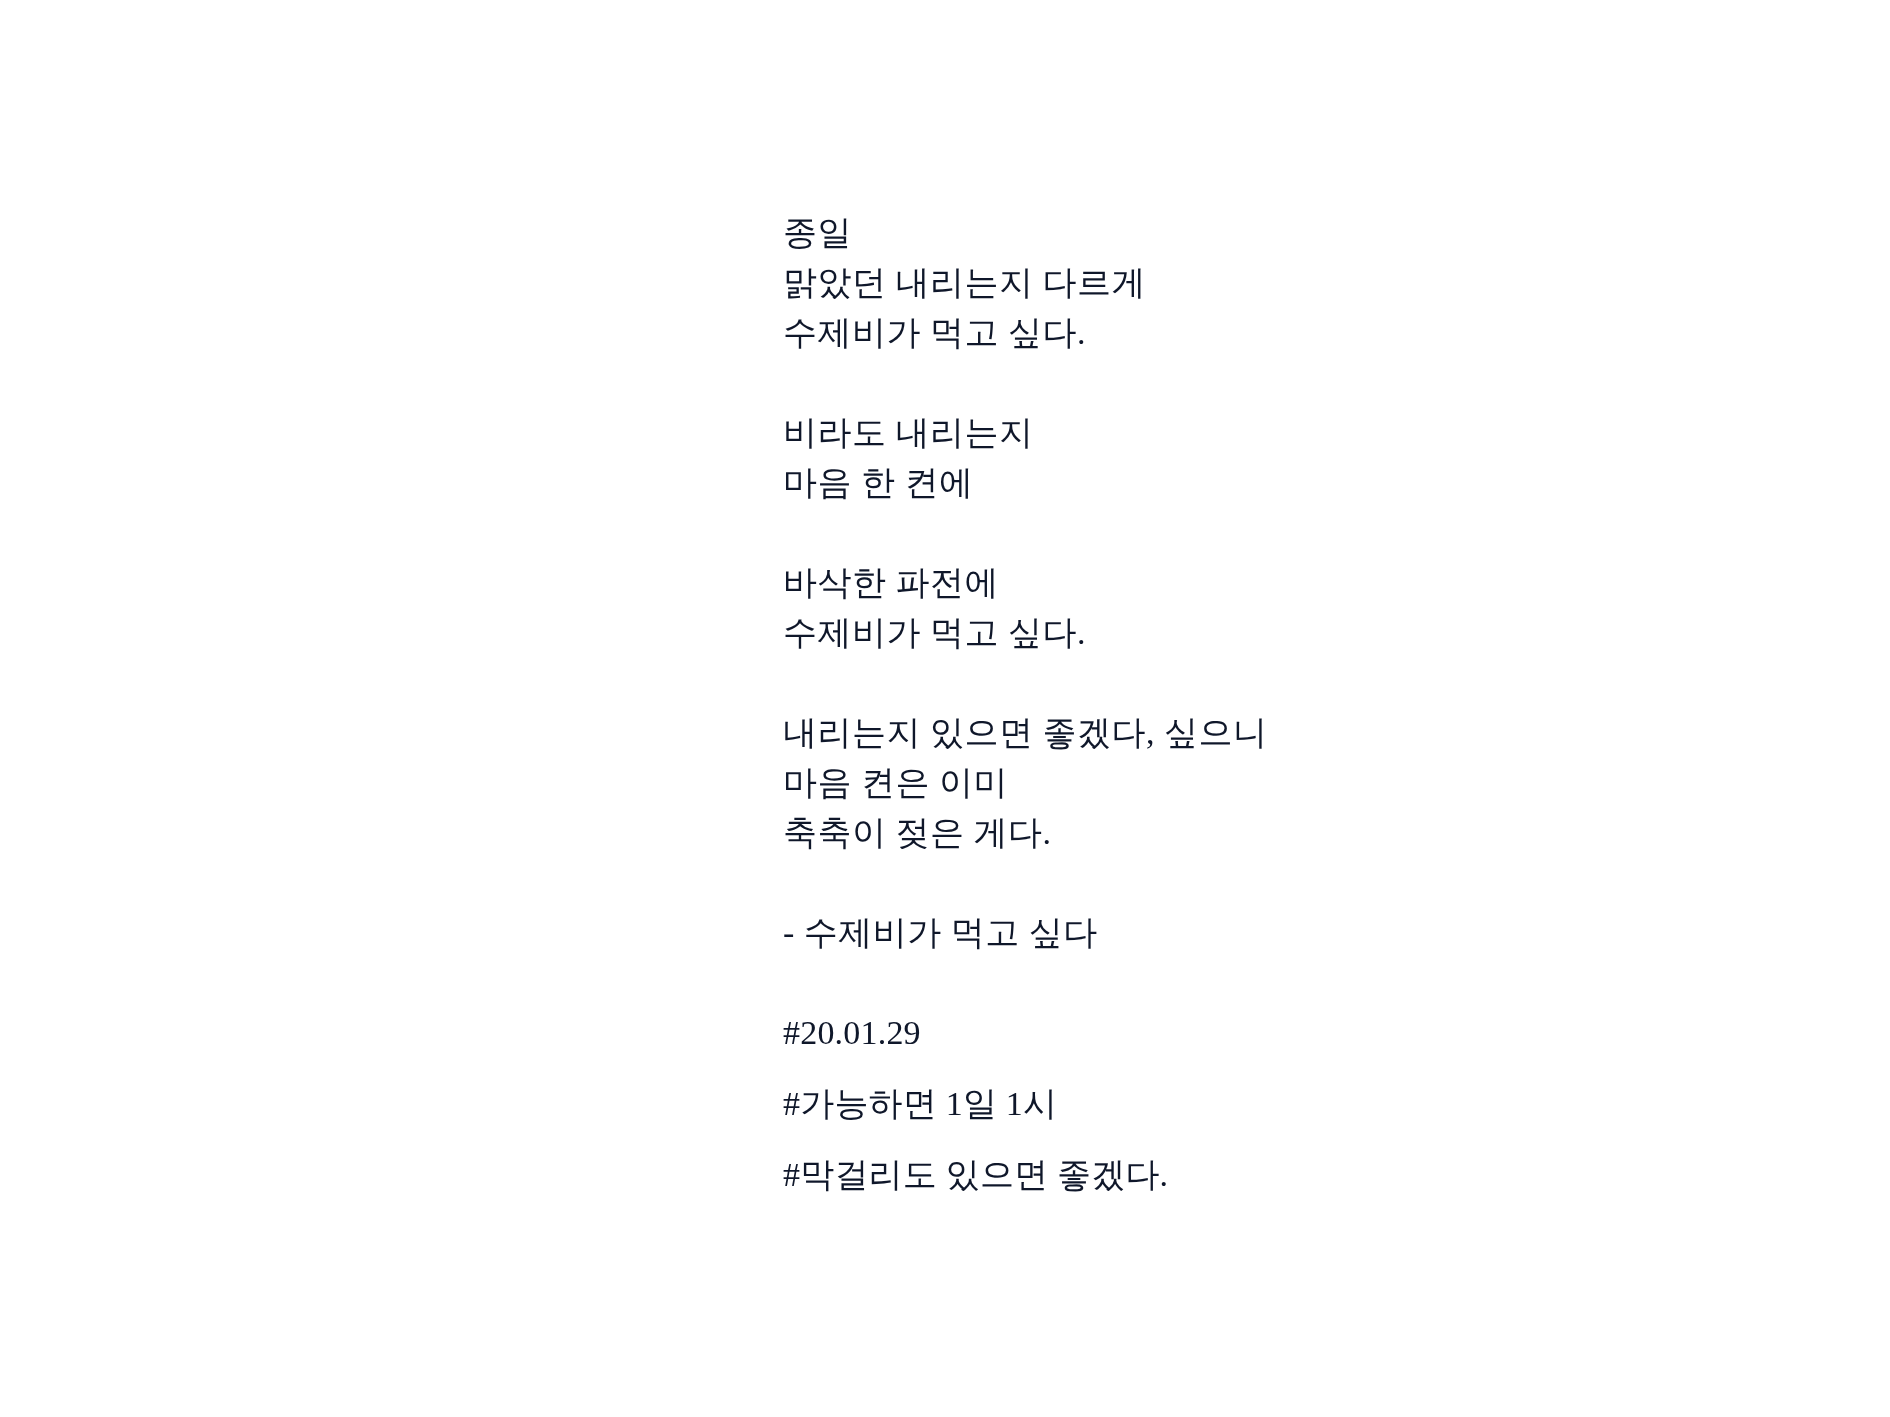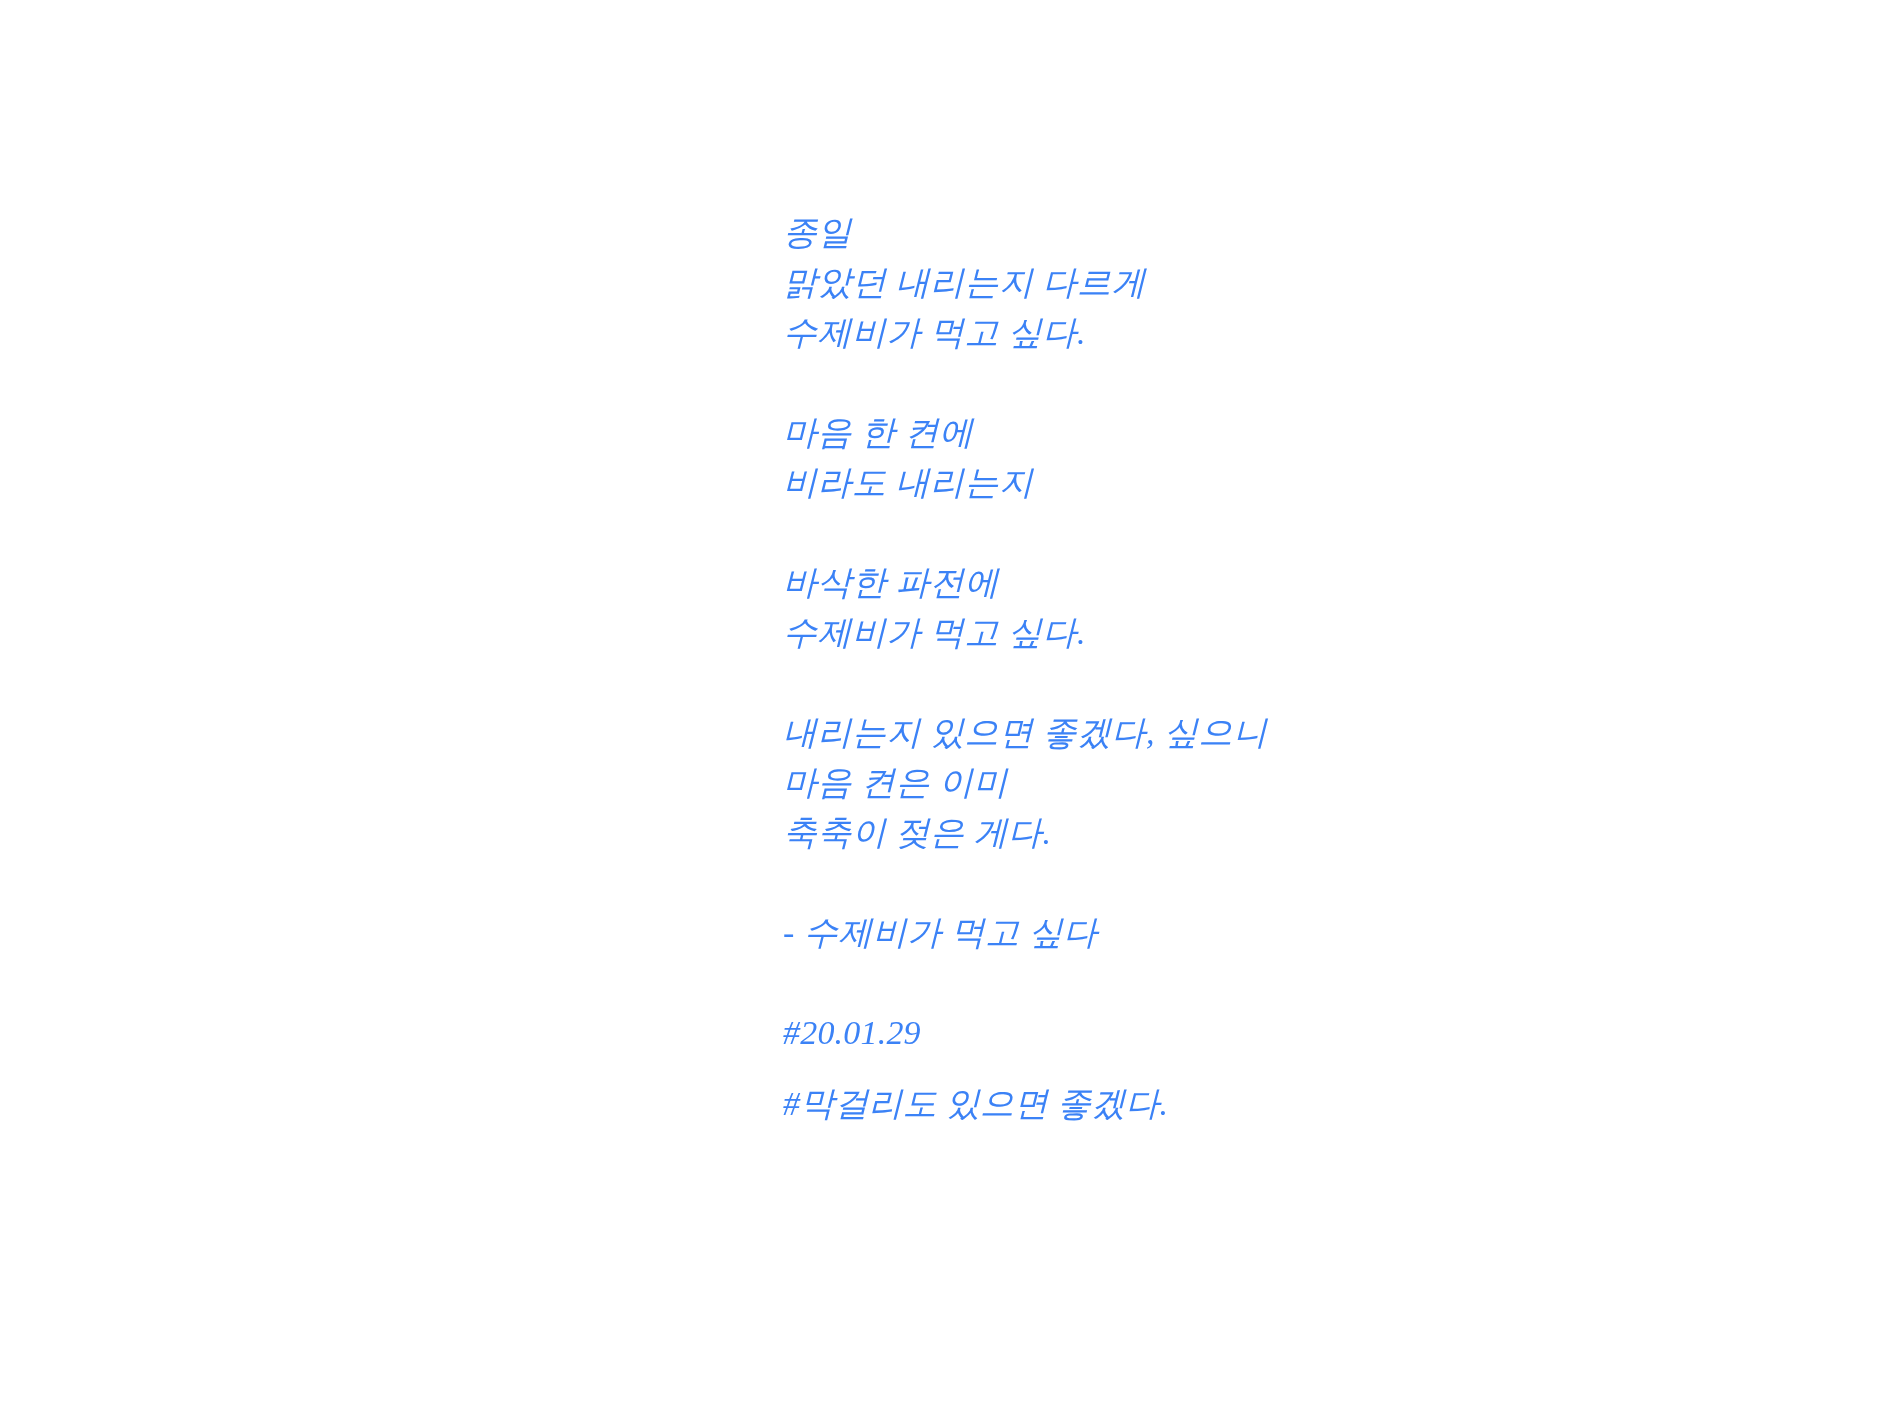--- a/index.html
+++ b/index.html
@@ -9,22 +9,21 @@
     height: 1417px;
     background: #ffffff;
     overflow: hidden;
   }
   .page {
     position: relative;
     width: 1890px;
     height: 1417px;
     background: #ffffff;
     font-family: "Liberation Serif", "DejaVu Serif", serif;
-    color: #3b82f6;
-    font-style: italic;
+    color: #0f172a;
   }
   .poem-block {
     position: absolute;
     left: 783px;
     top: 208px;
   }
   .stanza {
     margin: 0 0 50px 0;
   }
   .line {
@@ -47,38 +46,39 @@
 <div class="page">
   <div class="poem-block">
 
     <div class="stanza">
       <div class="line">종일</div>
       <div class="line">맑았던 내리는지 다르게</div>
       <div class="line">수제비가 먹고 싶다.</div>
     </div>
 
     <div class="stanza">
+      <div class="line">비라도 내리는지</div>
       <div class="line">마음 한 켠에</div>
-      <div class="line">비라도 내리는지</div>
     </div>
 
     <div class="stanza">
       <div class="line">바삭한 파전에</div>
       <div class="line">수제비가 먹고 싶다.</div>
     </div>
 
     <div class="stanza">
       <div class="line">내리는지 있으면 좋겠다, 싶으니</div>
       <div class="line">마음 켠은 이미</div>
       <div class="line">축축이 젖은 게다.</div>
     </div>
 
     <div class="attribution">
       <div class="line">- 수제비가 먹고 싶다</div>
     </div>
 
     <div class="hashtags">
       <div class="line">#20.01.29</div>
+      <div class="line">#가능하면 1일 1시</div>
       <div class="line">#막걸리도 있으면 좋겠다.</div>
     </div>
 
   </div>
 </div>
 
 </body></html>

